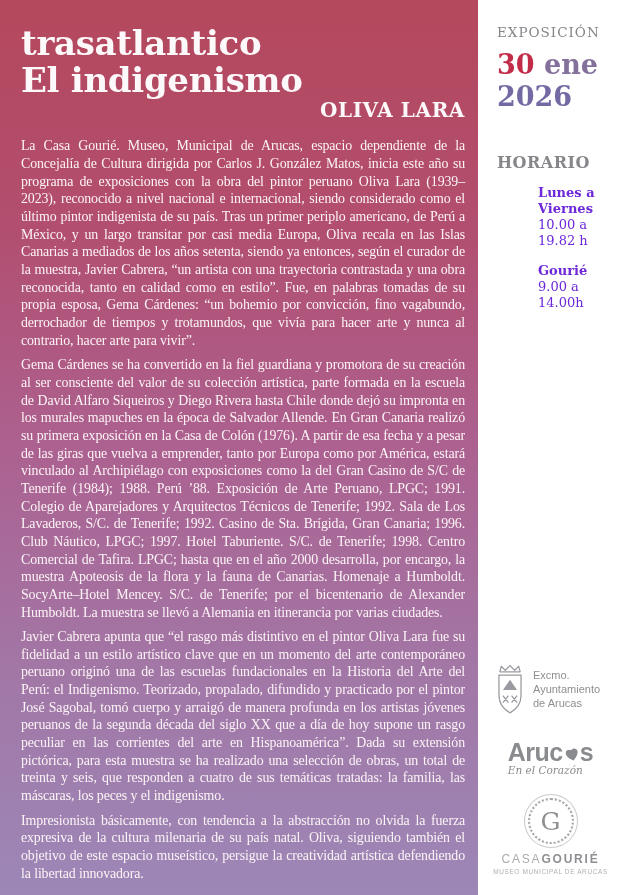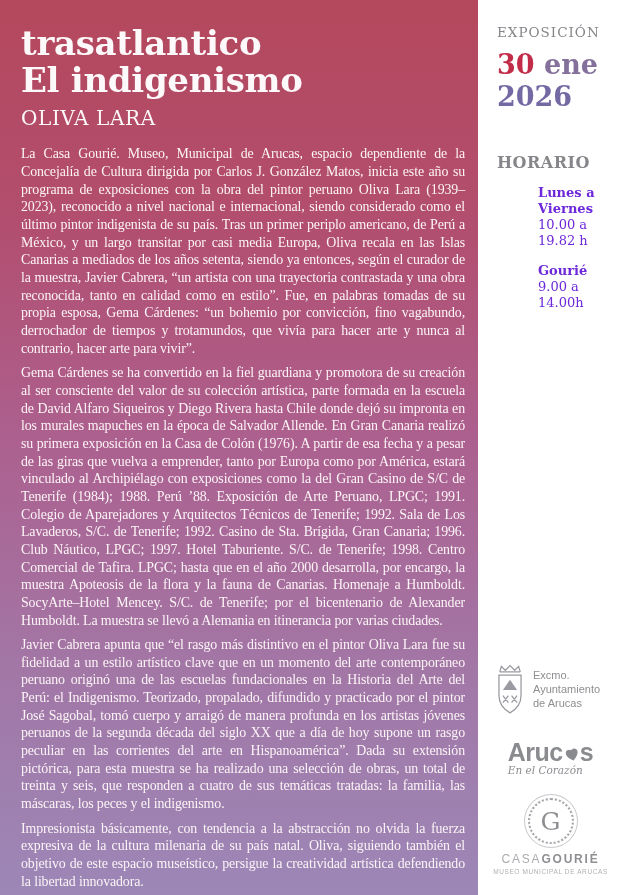--- a/index.html
+++ b/index.html
@@ -14,22 +14,22 @@
     padding:25px 13px 0 21px;
     background:linear-gradient(180deg,#b4485c 0%, #b24e6f 25%, #ac6190 50%, #a277a6 75%, #9c87b7 100%);
     color:#ffffff; overflow:hidden;
   }
   .title {
     margin:0; font-family:"DejaVu Serif", serif; font-weight:700;
     font-size:34px; line-height:1.08; letter-spacing:-0.3px; color:#fdf8f9;
   }
   .title span { display:block; }
   .artist {
-    font-family:"DejaVu Serif", serif; font-size:20px; font-weight:400;
-    letter-spacing:0.6px; margin-top:8px; color:#fdf8f9;
+    font-family:"DejaVu Serif", serif; font-size:20px; font-weight:700;
+    letter-spacing:0.6px; color:#fdf8f9;text-align:right;
   }
   .body { margin-top:15px; }
   .body p {
     margin:0 0 7px 0; font-size:13.9px; line-height:1.27;
     text-align:justify; letter-spacing:-0.12px; color:#fcf4f6;
   }
 
   
   .sidebar {
     flex:1; background:#ffffff; position:relative; box-sizing:border-box;

